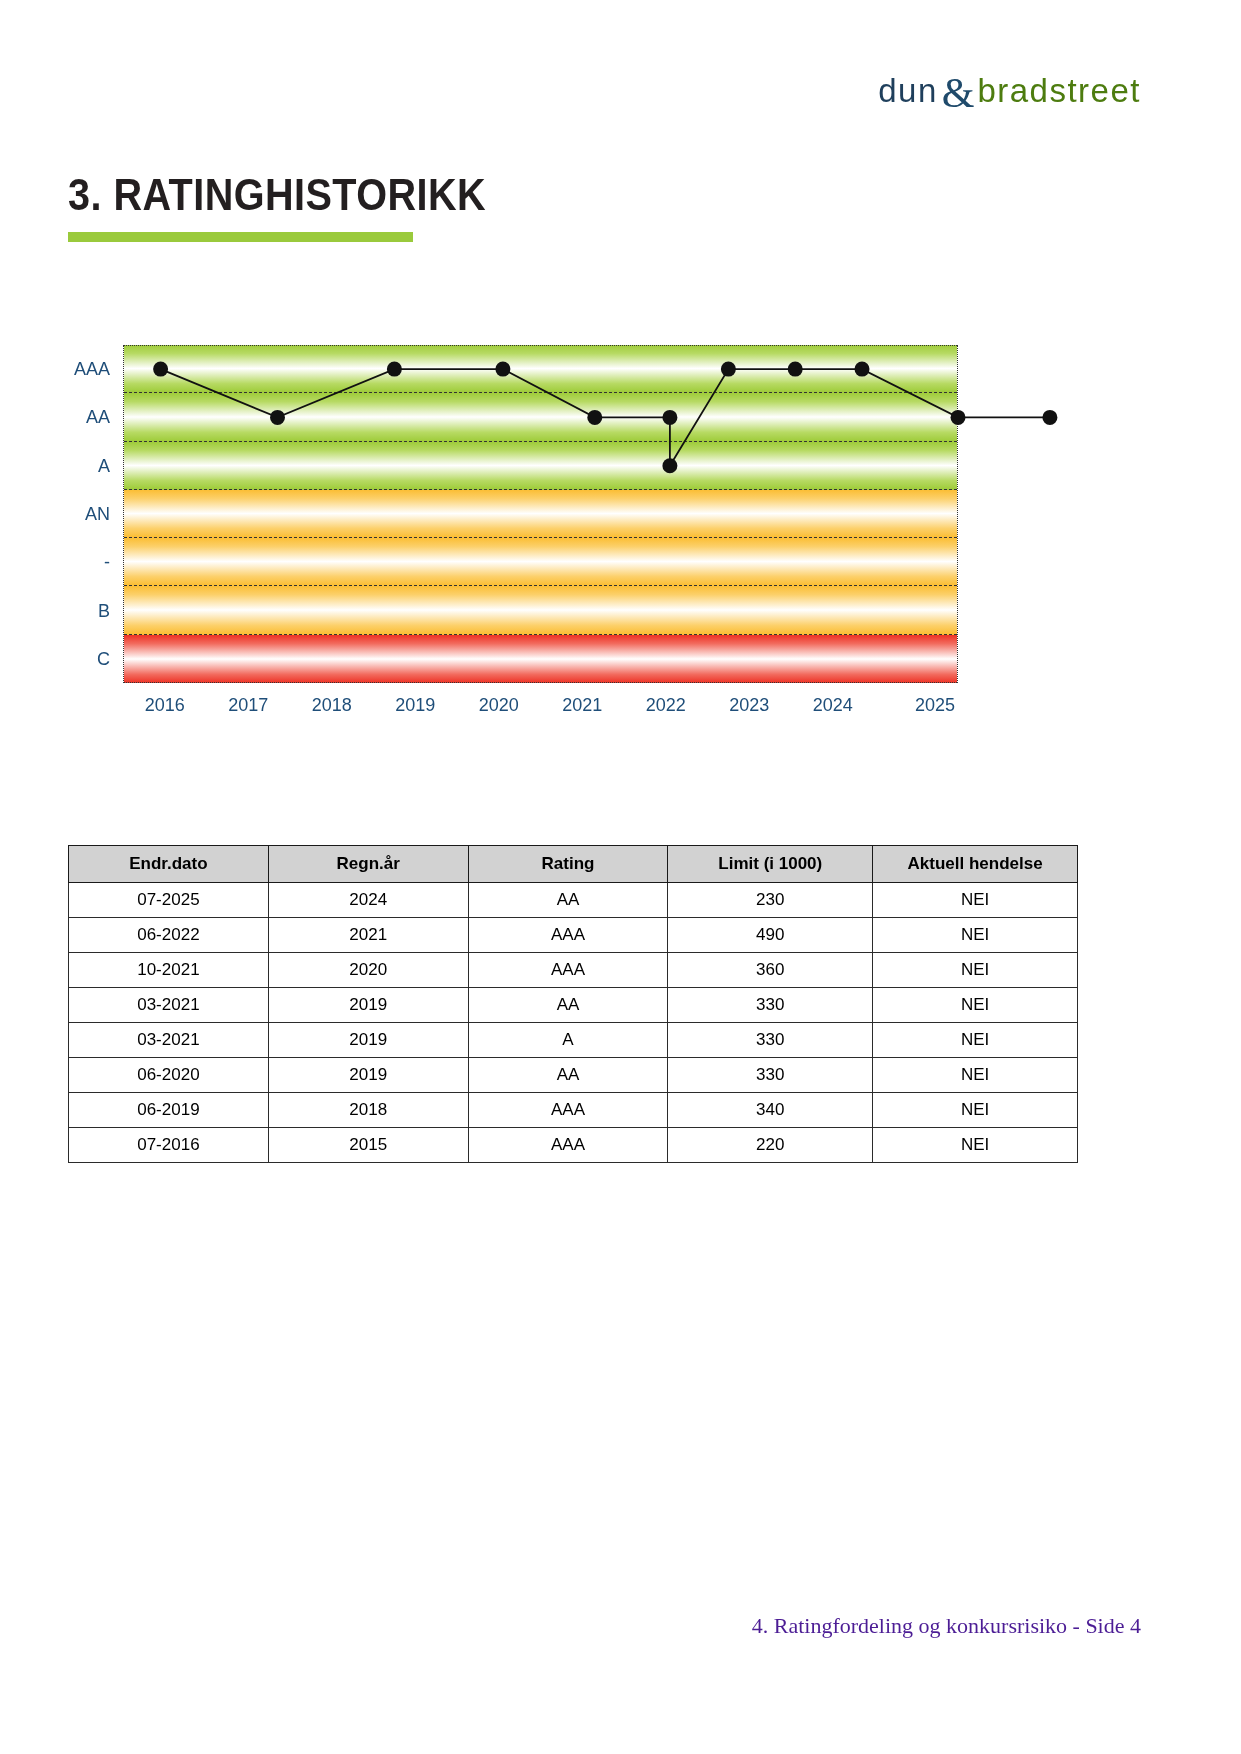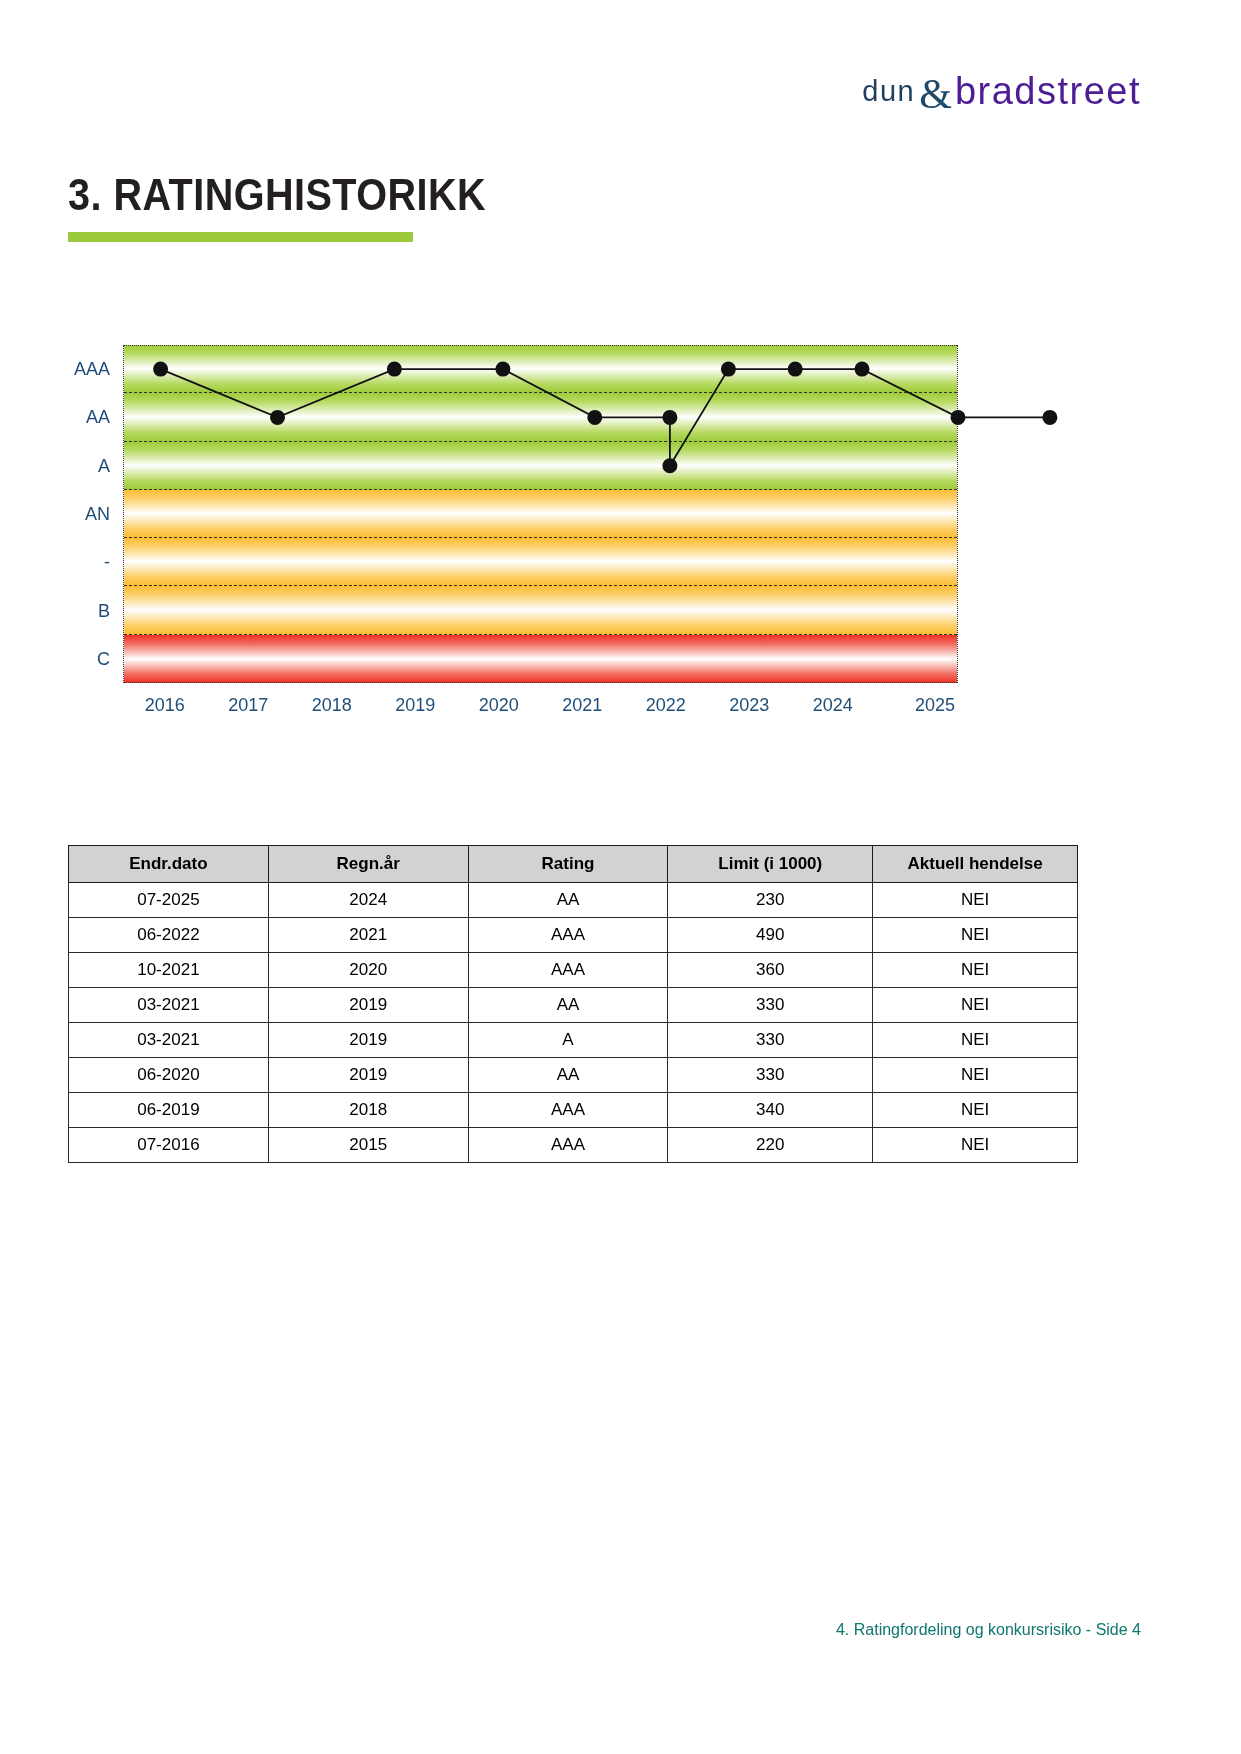--- a/index.html
+++ b/index.html
@@ -13,31 +13,31 @@
   }
 
   
   .logo-wrap{
     position:absolute; top:70px; right:100px;
     display:flex; align-items:center;
     letter-spacing:1px;
   }
   .logo-dun{
     font-family:"Liberation Sans", sans-serif;
-    font-size:29px; color:#1f3f5c; font-weight:300;
+    font-size:33px; color:#1f3f5c; font-weight:300;
     letter-spacing:1.5px;
   }
   .logo-amp{
     font-family:"Liberation Serif", serif;
     font-size:42px; color:#1f4a6b; font-weight:400;
     margin:0 2px 0 4px; line-height:1; position:relative; top:2px;
   }
   .logo-brad{
     font-family:"Liberation Sans", sans-serif;
-    font-size:38px; color:#4c1d95; font-weight:300;
+    font-size:33px; color:#4d7c0f; font-weight:300;
     letter-spacing:1.5px;
   }
 
   
   .page-title{
     position:absolute; left:68px; top:170px;
     font-size:44px; font-weight:bold; color:#231f20;
     letter-spacing:0.5px;
     font-family:"Liberation Sans", sans-serif;
     transform:scaleX(0.9); transform-origin:left center;
@@ -129,22 +129,22 @@
   }
   .col-1{ width:200px; }
   .col-2{ width:200px; }
   .col-3{ width:200px; }
   .col-4{ width:205px; }
   .col-5{ width:205px; }
 
   
   .footer{
     position:absolute; right:100px; bottom:115px;
-    font-size:16px; color:#0f766e;
-    font-family:Liberation Sans, sans-serif;
+    font-size:22px; color:#4c1d95;
+    font-family:Liberation Serif, serif;
   }
 </style>
 </head>
 <body>
 
 <div class="logo-wrap">
   <span class="logo-dun">dun</span>
   <span class="logo-amp">&amp;</span>
   <span class="logo-brad">bradstreet</span>
 </div>

